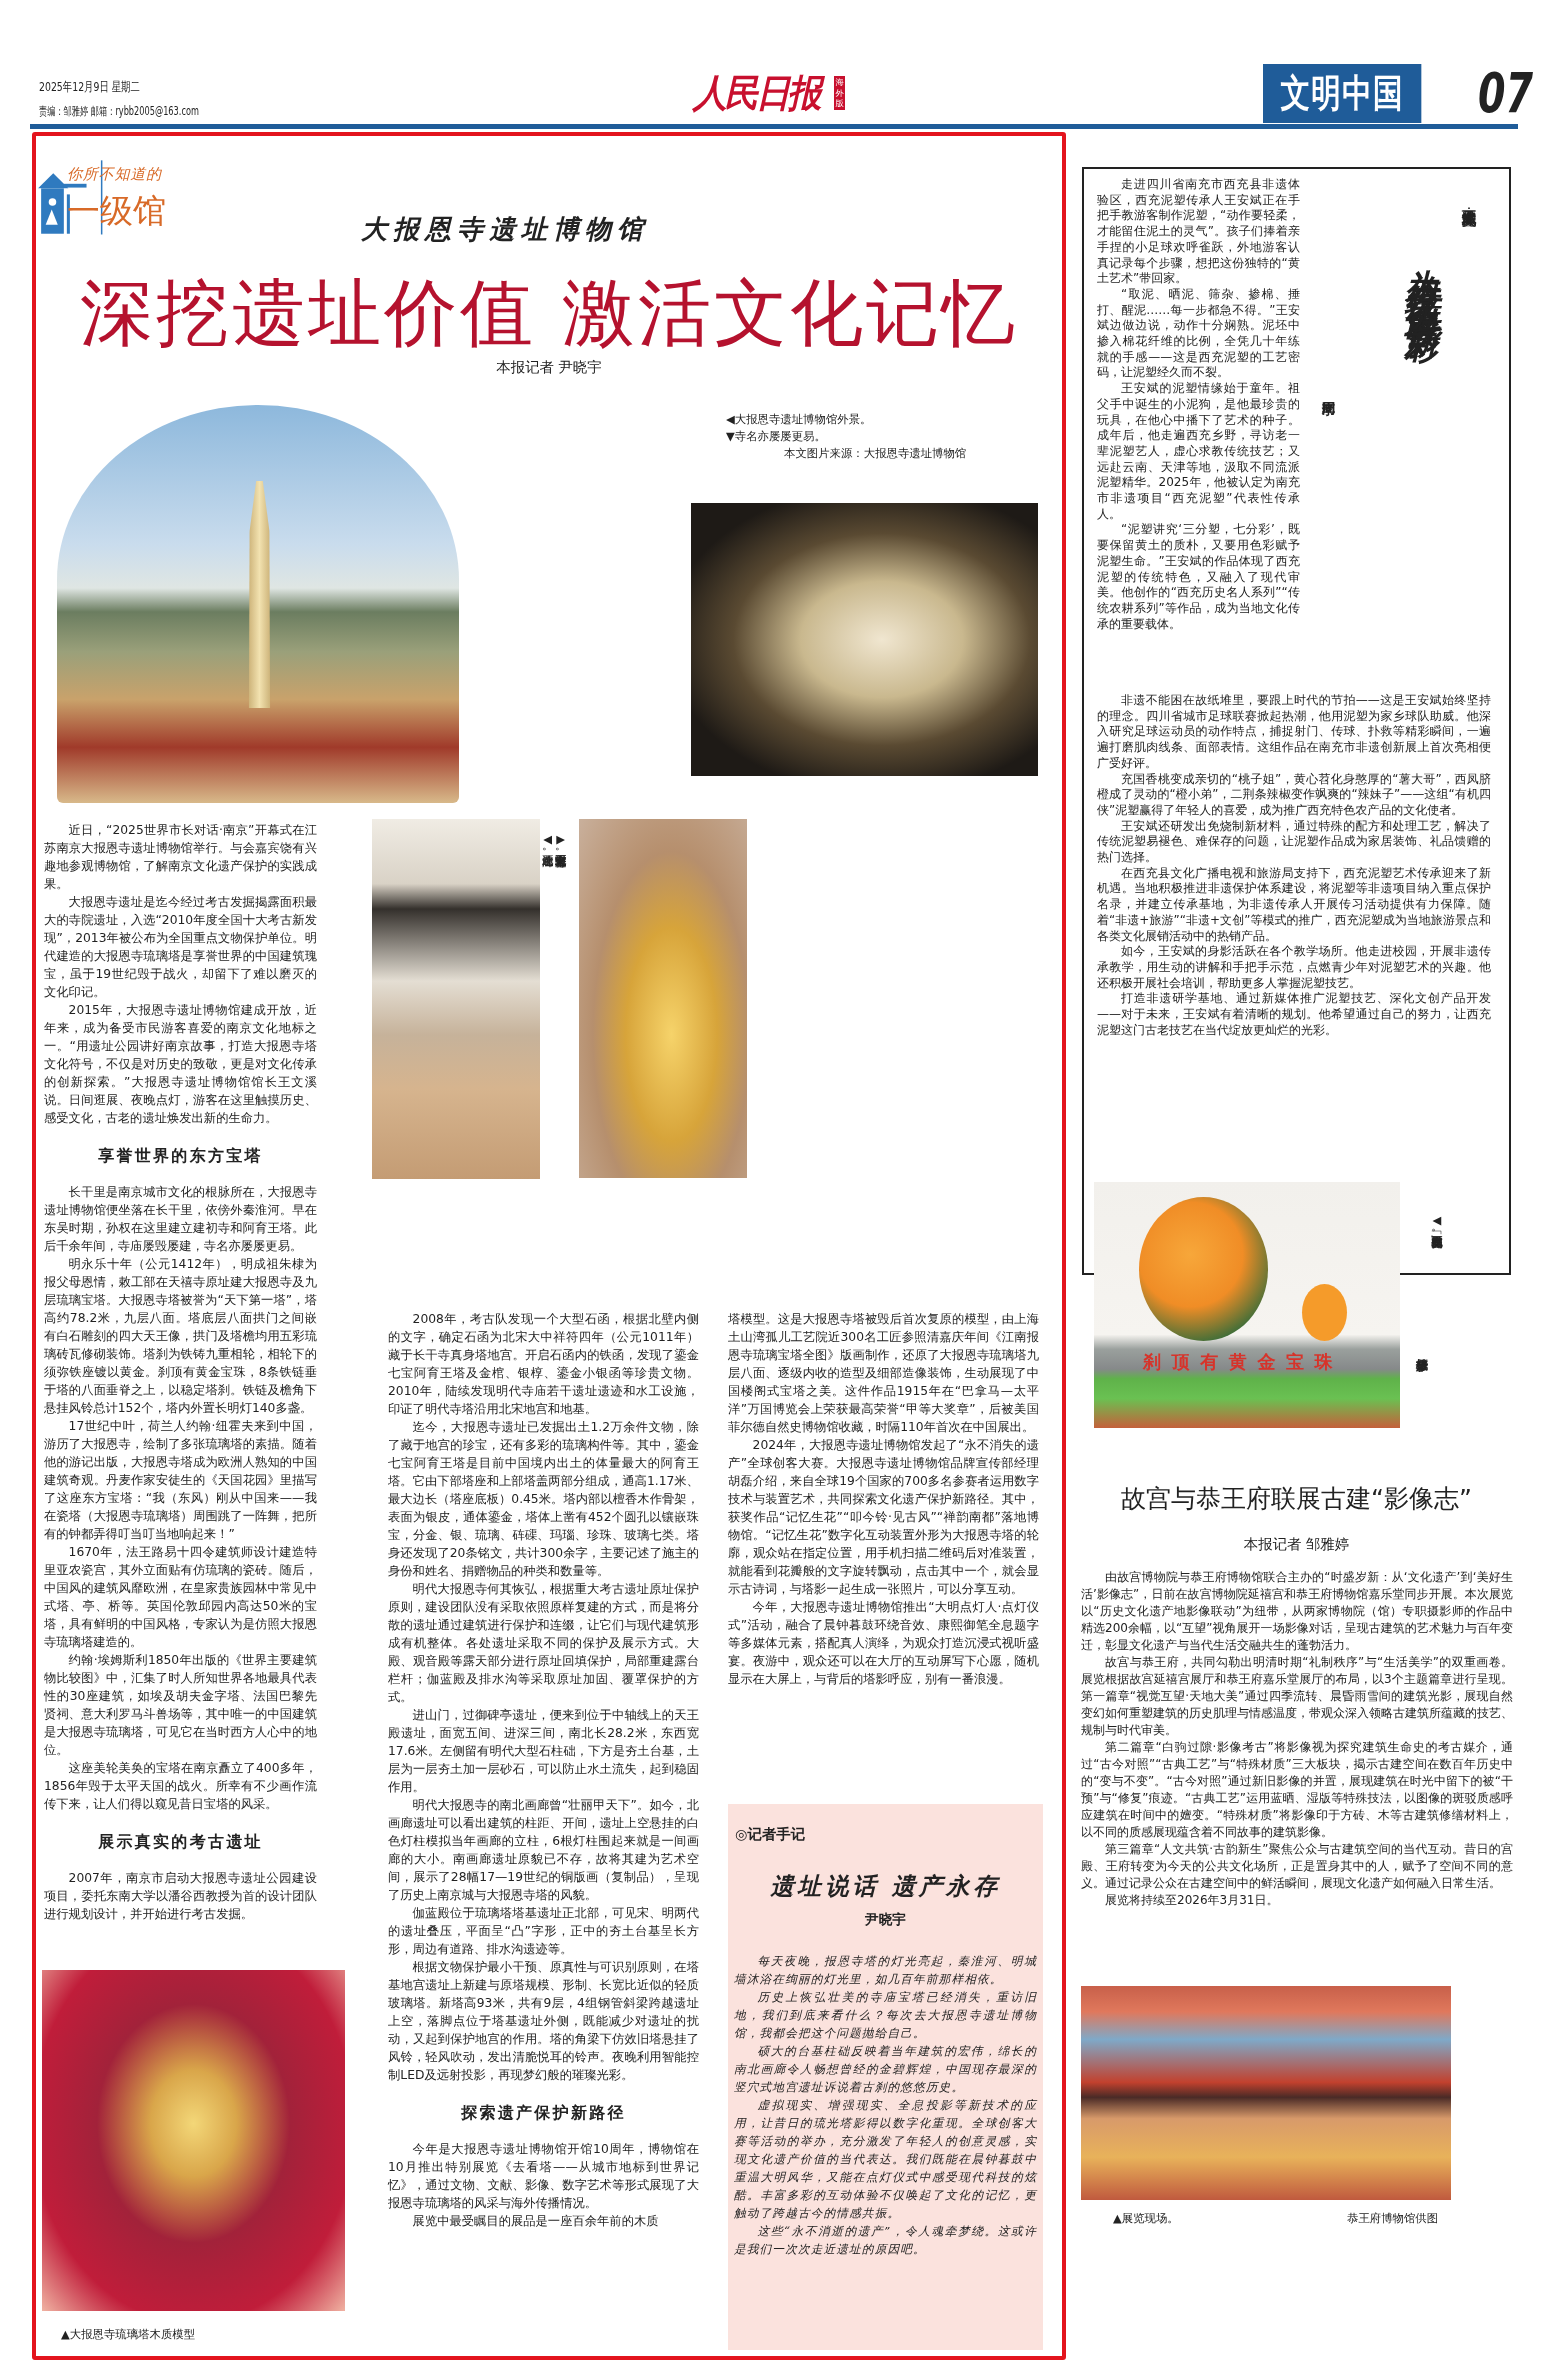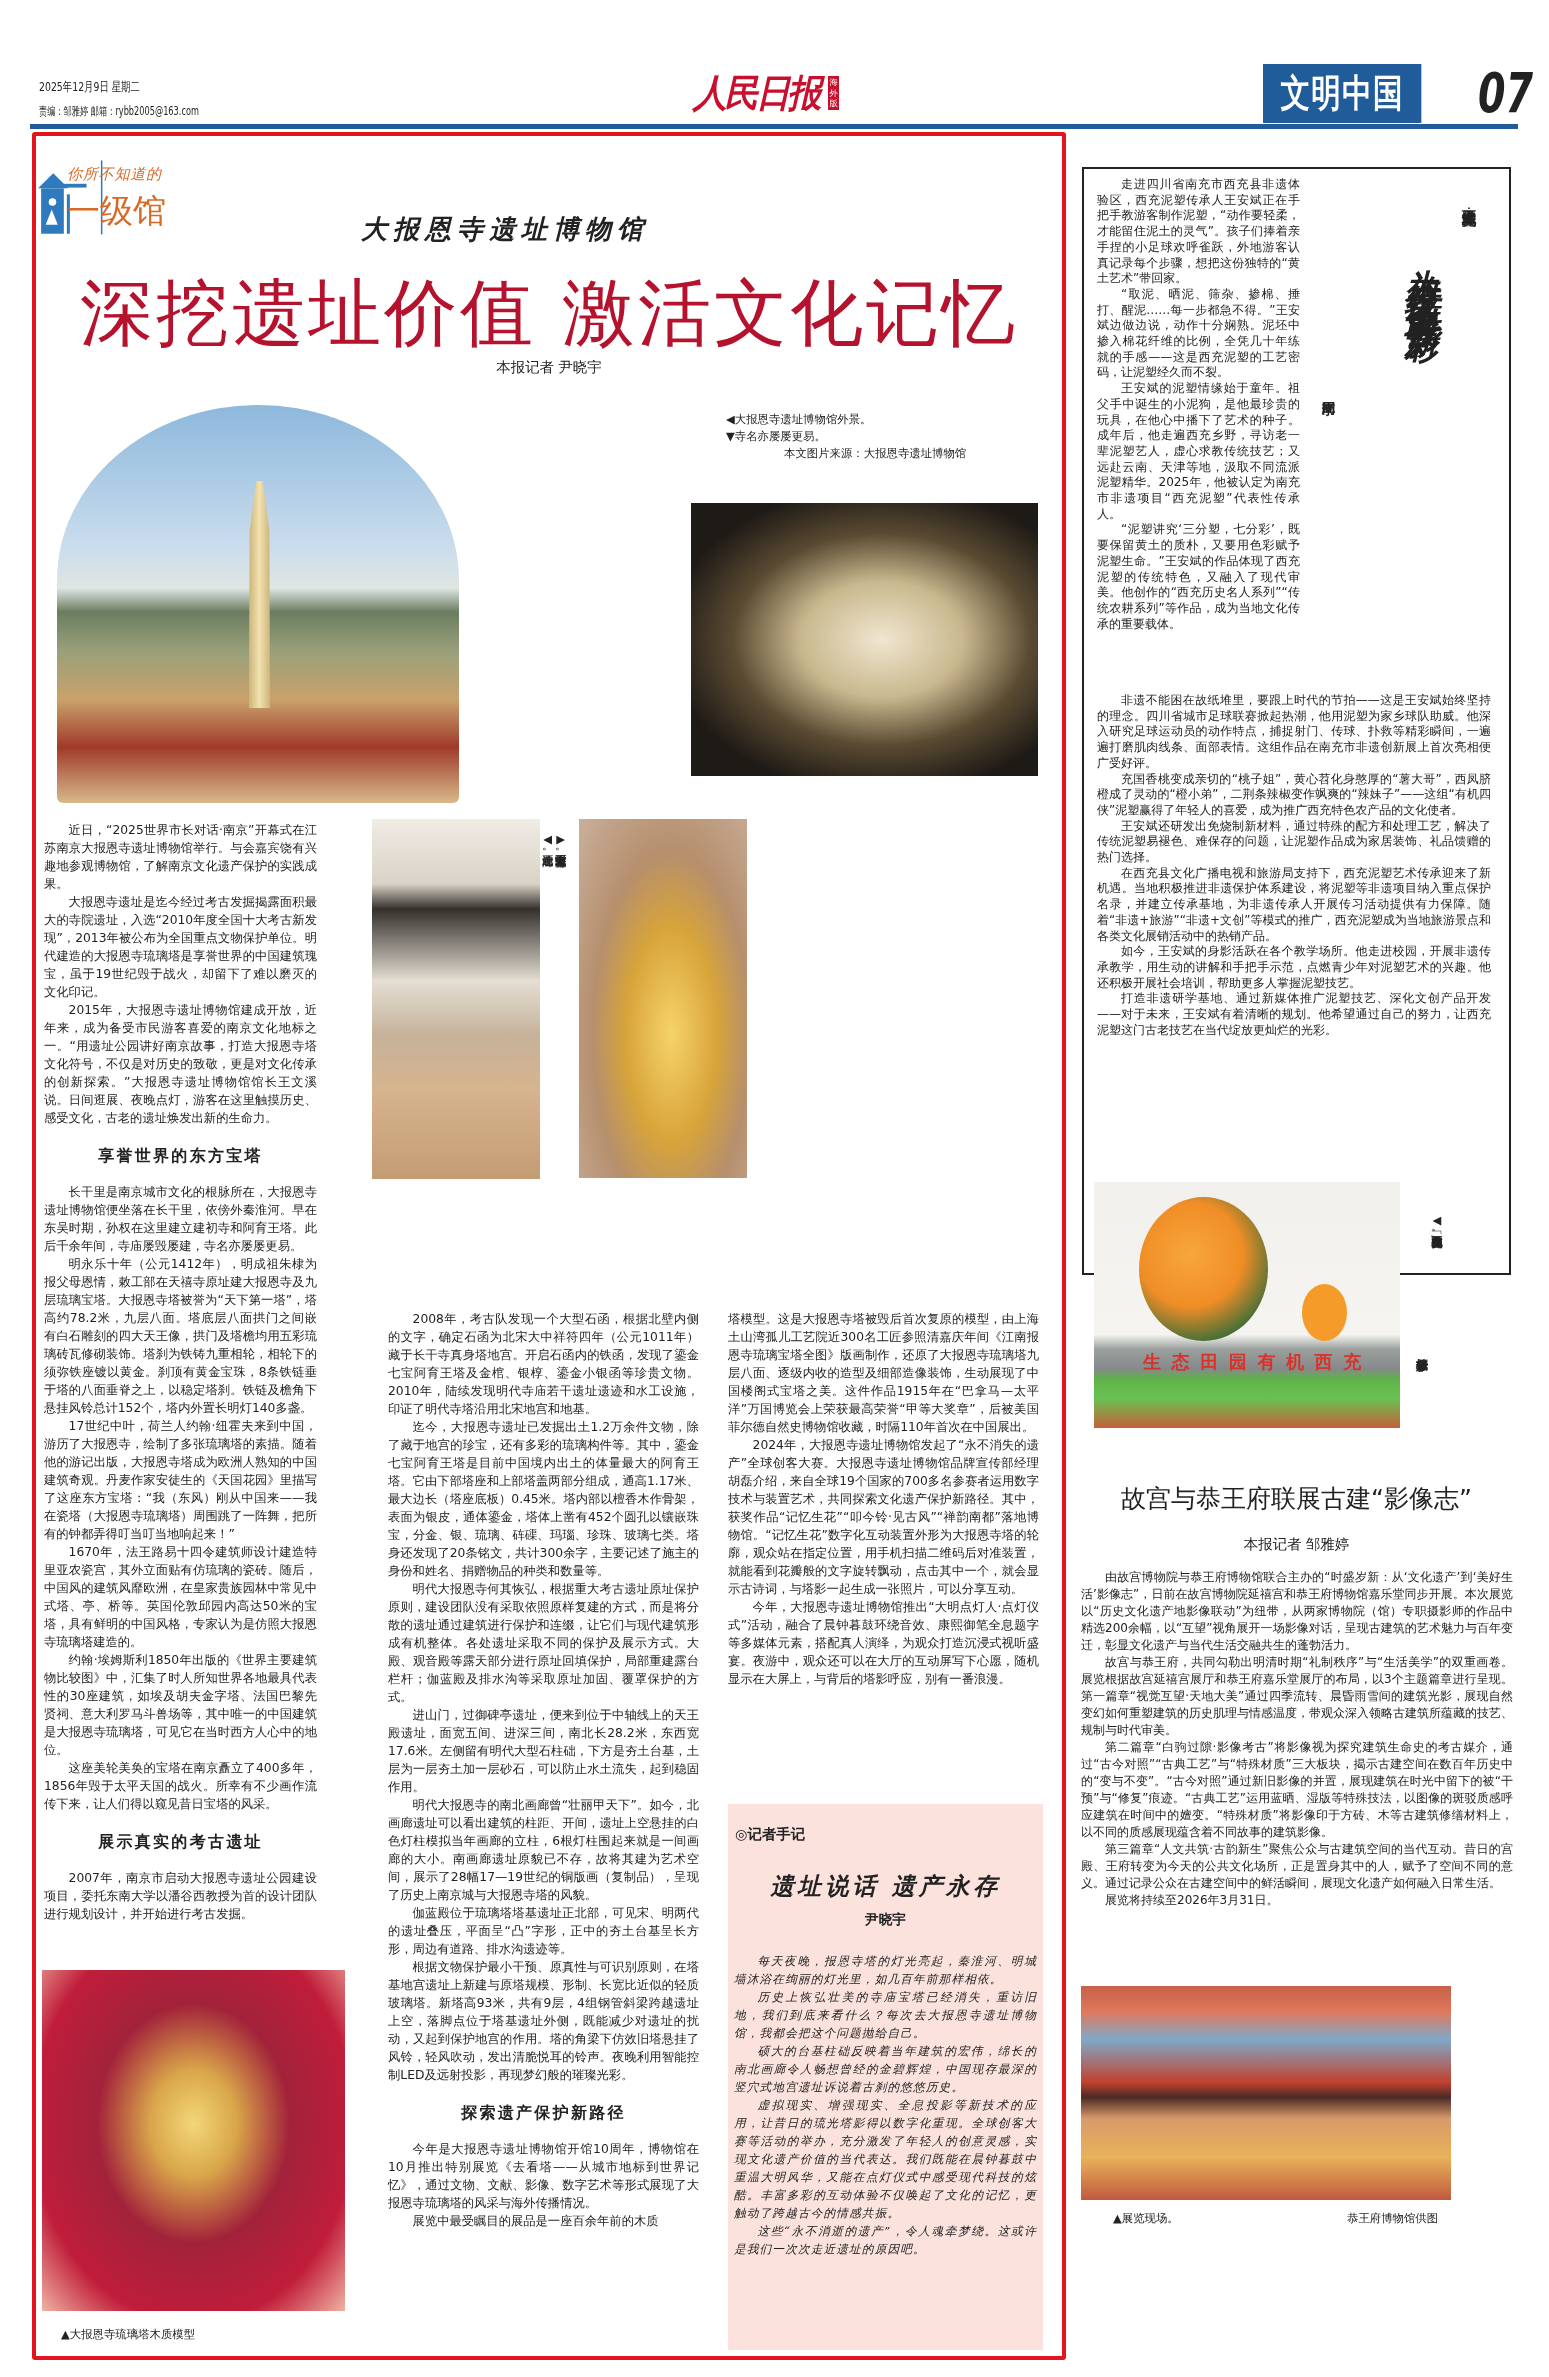--- a/index.html
+++ b/index.html
@@ -1,21 +1,21 @@
 <!DOCTYPE html>
 <html style="font-size:12px"><head>
 <meta charset="utf-8">
 <style>
   *{box-sizing:border-box;margin:0;padding:0}
   html,body{width:1549px;height:2377px;background:#fff;overflow:hidden}
   body{position:relative;font-family:"DejaVu Serif","Liberation Serif",serif;color:#222}
   .abs{position:absolute}
   .hdr-date{left:39px;top:78px;font-size:13px;font-family:"DejaVu Sans","Liberation Sans",sans-serif;color:#222;transform:scaleX(.72);transform-origin:left}
   .hdr-editor{left:39px;top:104px;font-size:11.4px;font-family:"DejaVu Sans","Liberation Sans",sans-serif;color:#222;transform:scaleX(.72);transform-origin:left}
-  .masthead{left:686px;top:68px;height:50px;display:flex;align-items:center;gap:2px}
+  .masthead{left:686px;top:68px;height:50px;display:flex;align-items:center;gap:8px}
   .masthead-title{font-family:"DejaVu Serif",serif;font-style:italic;font-weight:bold;color:#c8102e;font-size:38px;letter-spacing:-3px;transform:scaleX(.9)}
   .masthead-badge{display:flex;flex-direction:column;background:#c8102e;color:#fff;font-size:8.3px;line-height:10.6px;padding:1.5px 1.5px;font-family:"DejaVu Sans",sans-serif}
   .section-box{left:1263px;top:64px;width:203px;height:59px;background:#1f5c99;color:#fff;font-size:38px;display:flex;align-items:center;justify-content:center;font-family:"DejaVu Sans",sans-serif;font-weight:bold;letter-spacing:1.5px;transform:scaleX(.78);transform-origin:left}
   .page-no{left:1478px;top:64px;font-size:55px;font-style:italic;font-weight:bold;line-height:59px;font-family:"DejaVu Sans",sans-serif;transform:scaleX(.72);transform-origin:left}
   .hdr-rule{left:30px;top:124px;width:1488px;height:5.3px;background:#1f5c99}
 
   .red-frame{left:32px;top:132px;width:1034px;height:2228px;border:4.5px solid #e3141d;border-radius:3px}
   .mini-logo{left:38px;top:149px;width:91px;height:87px}
   .ya-label-1{left:67px;top:165px;font-size:15px;color:#d86a28;font-style:italic;letter-spacing:0.8px}
   .ya-label-2{left:67px;top:189px;font-size:33px;color:#d86a28;font-family:"DejaVu Sans",sans-serif}
@@ -182,21 +182,21 @@
   <p>非遗不能困在故纸堆里，要跟上时代的节拍——这是王安斌始终坚持的理念。四川省城市足球联赛掀起热潮，他用泥塑为家乡球队助威。他深入研究足球运动员的动作特点，捕捉射门、传球、扑救等精彩瞬间，一遍遍打磨肌肉线条、面部表情。这组作品在南充市非遗创新展上首次亮相便广受好评。</p>
   <p>充国香桃变成亲切的“桃子姐”，黄心苕化身憨厚的“薯大哥”，西凤脐橙成了灵动的“橙小弟”，二荆条辣椒变作飒爽的“辣妹子”——这组“有机四侠”泥塑赢得了年轻人的喜爱，成为推广西充特色农产品的文化使者。</p>
   <p>王安斌还研发出免烧制新材料，通过特殊的配方和处理工艺，解决了传统泥塑易褪色、难保存的问题，让泥塑作品成为家居装饰、礼品馈赠的热门选择。</p>
   <p>在西充县文化广播电视和旅游局支持下，西充泥塑艺术传承迎来了新机遇。当地积极推进非遗保护体系建设，将泥塑等非遗项目纳入重点保护名录，并建立传承基地，为非遗传承人开展传习活动提供有力保障。随着“非遗+旅游”“非遗+文创”等模式的推广，西充泥塑成为当地旅游景点和各类文化展销活动中的热销产品。</p>
   <p>如今，王安斌的身影活跃在各个教学场所。他走进校园，开展非遗传承教学，用生动的讲解和手把手示范，点燃青少年对泥塑艺术的兴趣。他还积极开展社会培训，帮助更多人掌握泥塑技艺。</p>
   <p>打造非遗研学基地、通过新媒体推广泥塑技艺、深化文创产品开发——对于未来，王安斌有着清晰的规划。他希望通过自己的努力，让西充泥塑这门古老技艺在当代绽放更灿烂的光彩。</p>
 </div>
 <div class="abs orange-img">
   <div class="abs orange-tree"></div>
   <div class="abs orange-mascot"></div>
-  <div class="abs" style="left:49px;top:168px;font-size:18px;color:#d7332a;letter-spacing:10.6px;font-weight:bold;font-family:'DejaVu Sans',sans-serif">生态田园有机西充</div>
+  <div class="abs" style="left:49px;top:168px;font-size:18px;color:#d7332a;letter-spacing:10.6px;font-weight:bold;font-family:'DejaVu Sans',sans-serif">刹顶有黄金宝珠</div>
 </div>
 <div class="abs orange-cap">◀王安斌泥塑作品「有机西充」。</div>
 <div class="abs orange-credit">廖桂华摄</div>
 
 <div class="abs g-headline">故宫与恭王府联展古建“影像志”</div>
 <div class="abs g-byline">本报记者  邹雅婷</div>
 <div class="abs col-text g-text">
   <p>由故宫博物院与恭王府博物馆联合主办的“时盛岁新：从‘文化遗产’到‘美好生活’影像志”，日前在故宫博物院延禧宫和恭王府博物馆嘉乐堂同步开展。本次展览以“历史文化遗产地影像联动”为纽带，从两家博物院（馆）专职摄影师的作品中精选200余幅，以“互望”视角展开一场影像对话，呈现古建筑的艺术魅力与百年变迁，彰显文化遗产与当代生活交融共生的蓬勃活力。</p>
   <p>故宫与恭王府，共同勾勒出明清时期“礼制秩序”与“生活美学”的双重画卷。展览根据故宫延禧宫展厅和恭王府嘉乐堂展厅的布局，以3个主题篇章进行呈现。第一篇章“视觉互望·天地大美”通过四季流转、晨昏雨雪间的建筑光影，展现自然变幻如何重塑建筑的历史肌理与情感温度，带观众深入领略古建筑所蕴藏的技艺、规制与时代审美。</p>
   <p>第二篇章“白驹过隙·影像考古”将影像视为探究建筑生命史的考古媒介，通过“古今对照”“古典工艺”与“特殊材质”三大板块，揭示古建空间在数百年历史中的“变与不变”。“古今对照”通过新旧影像的并置，展现建筑在时光中留下的被“干预”与“修复”痕迹。“古典工艺”运用蓝晒、湿版等特殊技法，以图像的斑驳质感呼应建筑在时间中的嬗变。“特殊材质”将影像印于方砖、木等古建筑修缮材料上，以不同的质感展现蕴含着不同故事的建筑影像。</p>

